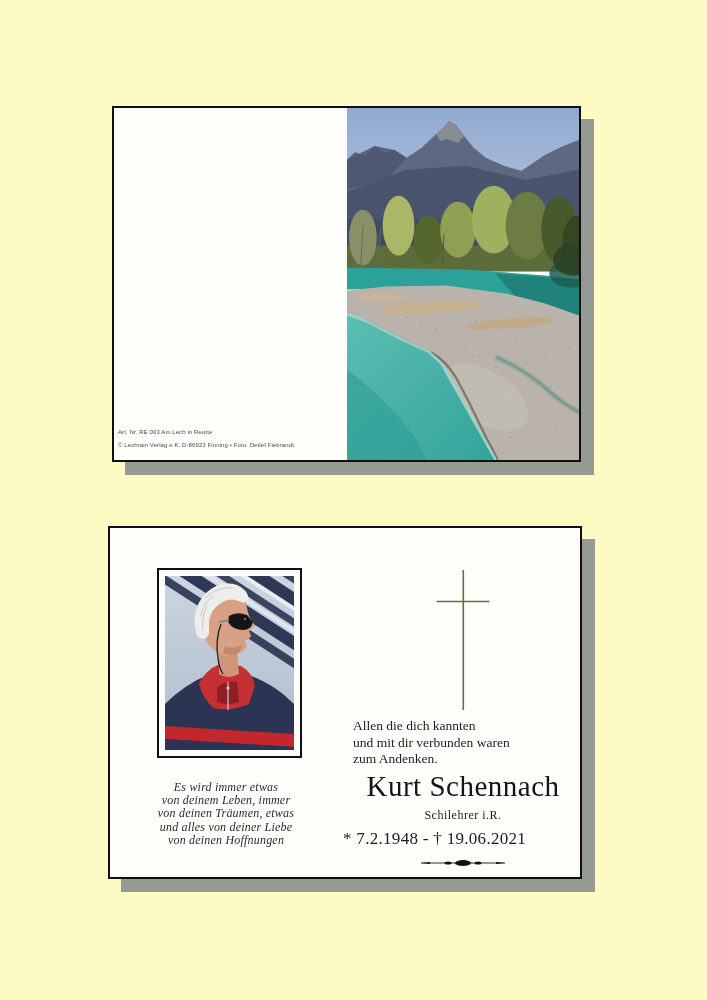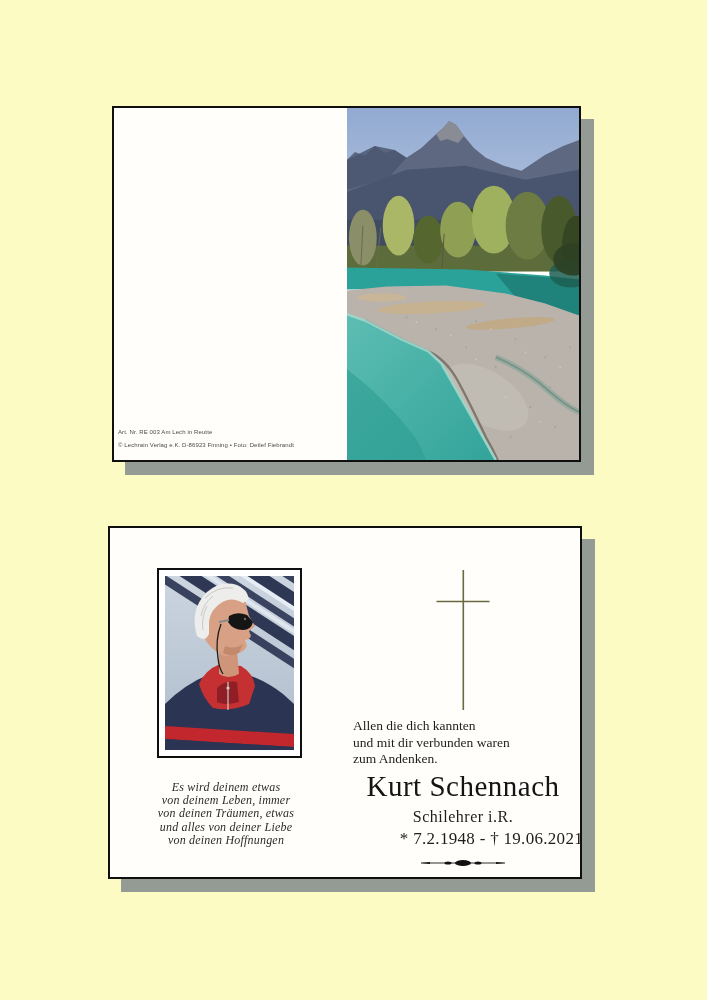--- a/index.html
+++ b/index.html
@@ -53,25 +53,25 @@
     font-size:13.5px;line-height:16.5px;color:#1d1d1d;
   }
   .deceased-name{
     position:absolute;left:233px;top:242px;width:240px;
     text-align:center;
     font-size:29px;line-height:33px;color:#141414;
     letter-spacing:0.5px;white-space:nowrap;
   }
   .deceased-title{
     position:absolute;left:243px;top:280px;width:220px;
-    text-align:center;font-size:16px;color:#1d1d1d;letter-spacing:0.5px;
+    text-align:center;font-size:12px;color:#1d1d1d;letter-spacing:0.5px;
   }
   .life-dates{
     position:absolute;left:233px;top:301px;width:240px;
-    text-align:right;font-size:17px;color:#1d1d1d;letter-spacing:0.3px;
+    text-align:left;font-size:17px;color:#1d1d1d;letter-spacing:0.3px;
     white-space:nowrap;
   }
   .flourish-wrap{position:absolute;left:308px;top:327px;width:90px;height:12px;}
 </style>
 </head>
 <body>
 
 <div class="stage">
 
   <div class="card" id="outer-card">
@@ -206,21 +206,21 @@
 
         <path d="M64,40 Q72,35 82,39 L88,46 Q86,54 78,54 Q68,54 63,46 Z" fill="#151515"></path>
         <line x1="64" y1="44" x2="54" y2="46" stroke="#8a8a8a" stroke-width="2"></line>
         <circle cx="80" cy="43" r="1.2" fill="#6a6a6a"></circle>
 
         <path d="M56,48 Q50,64 53,82 Q54,92 58,98" stroke="#1c1c1c" stroke-width="1.3" fill="none"></path>
       </svg>
     </div>
 
     <div class="verse">
-      <div>Es wird deinem etwas</div>
+      <div>Es wird immer etwas</div>
       <div>von deinem Leben, immer</div>
       <div>von deinen Träumen, etwas</div>
       <div>und alles von deiner Liebe</div>
       <div>von deinen Hoffnungen</div>
     </div>
 
     <div class="cross-wrap">
       <svg width="56" height="142" viewBox="0 0 56 142">
         <line x1="28.3" y1="0" x2="28.3" y2="140" stroke="#6a6a42" stroke-width="1.6"></line>
         <line x1="1.5" y1="31.5" x2="54.5" y2="31.5" stroke="#6a6a42" stroke-width="1.6"></line>

